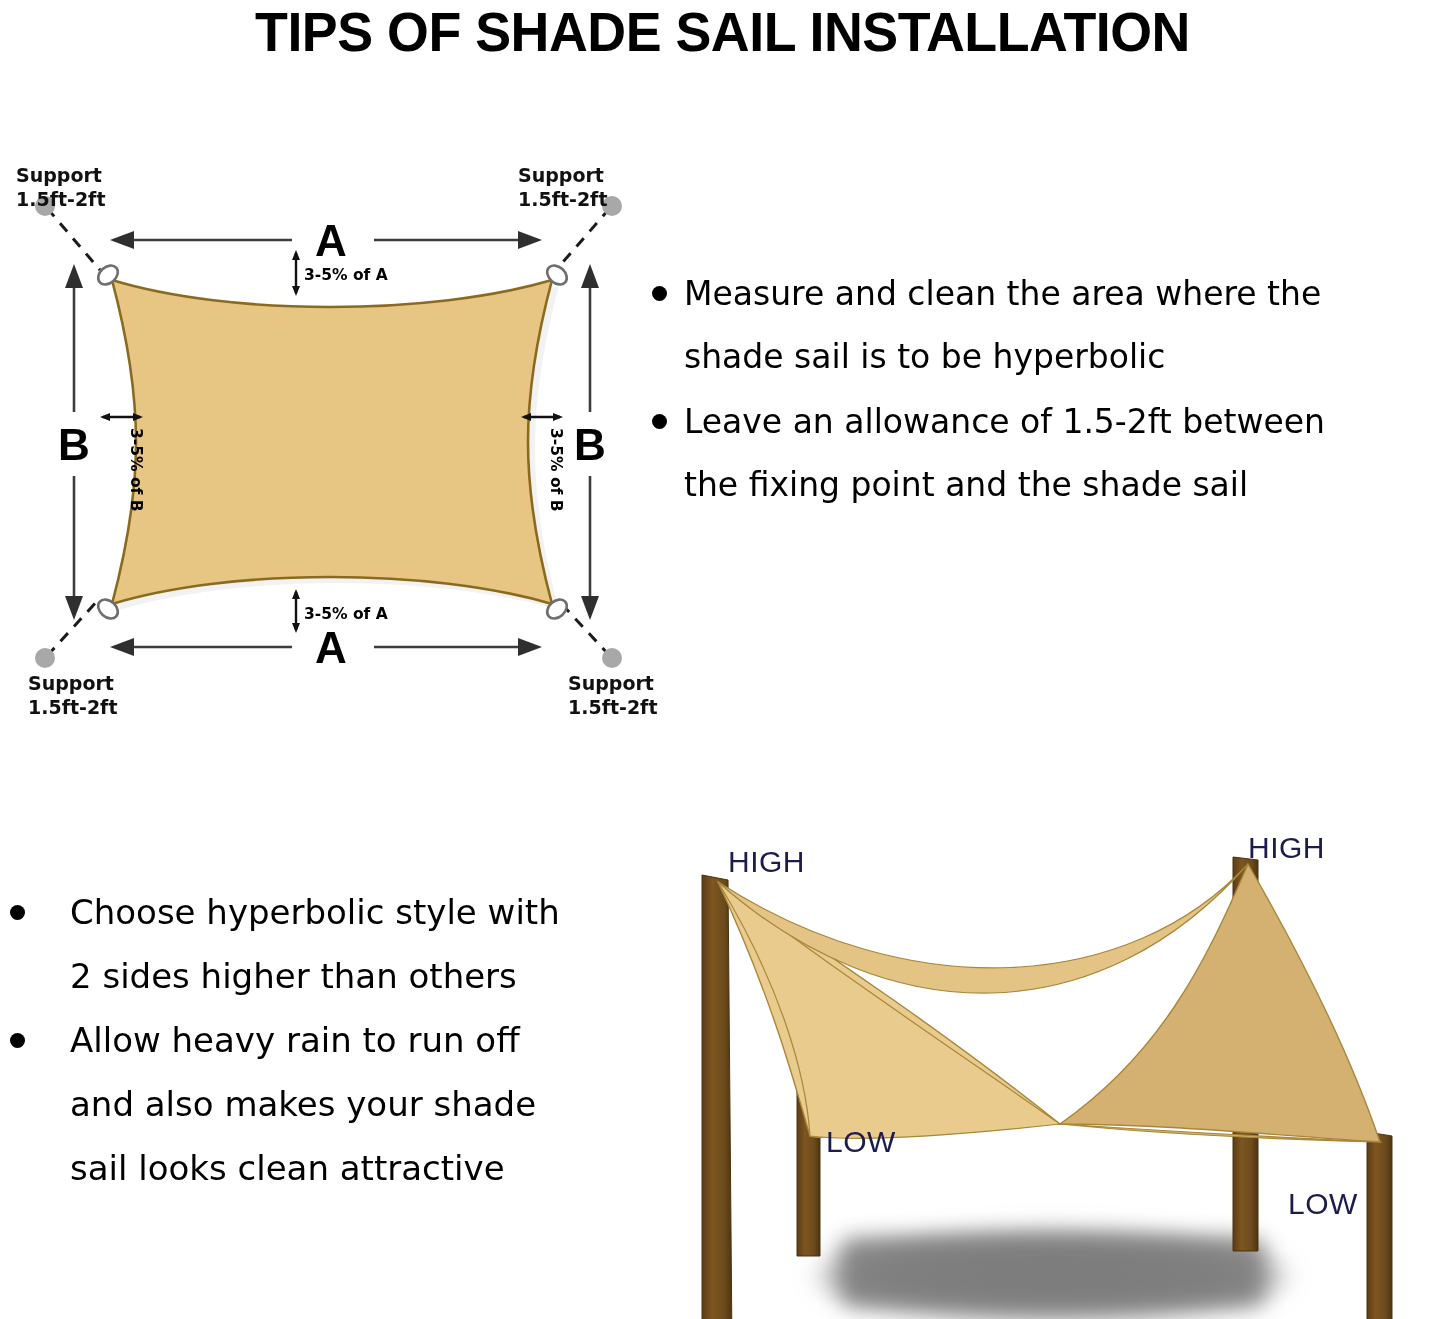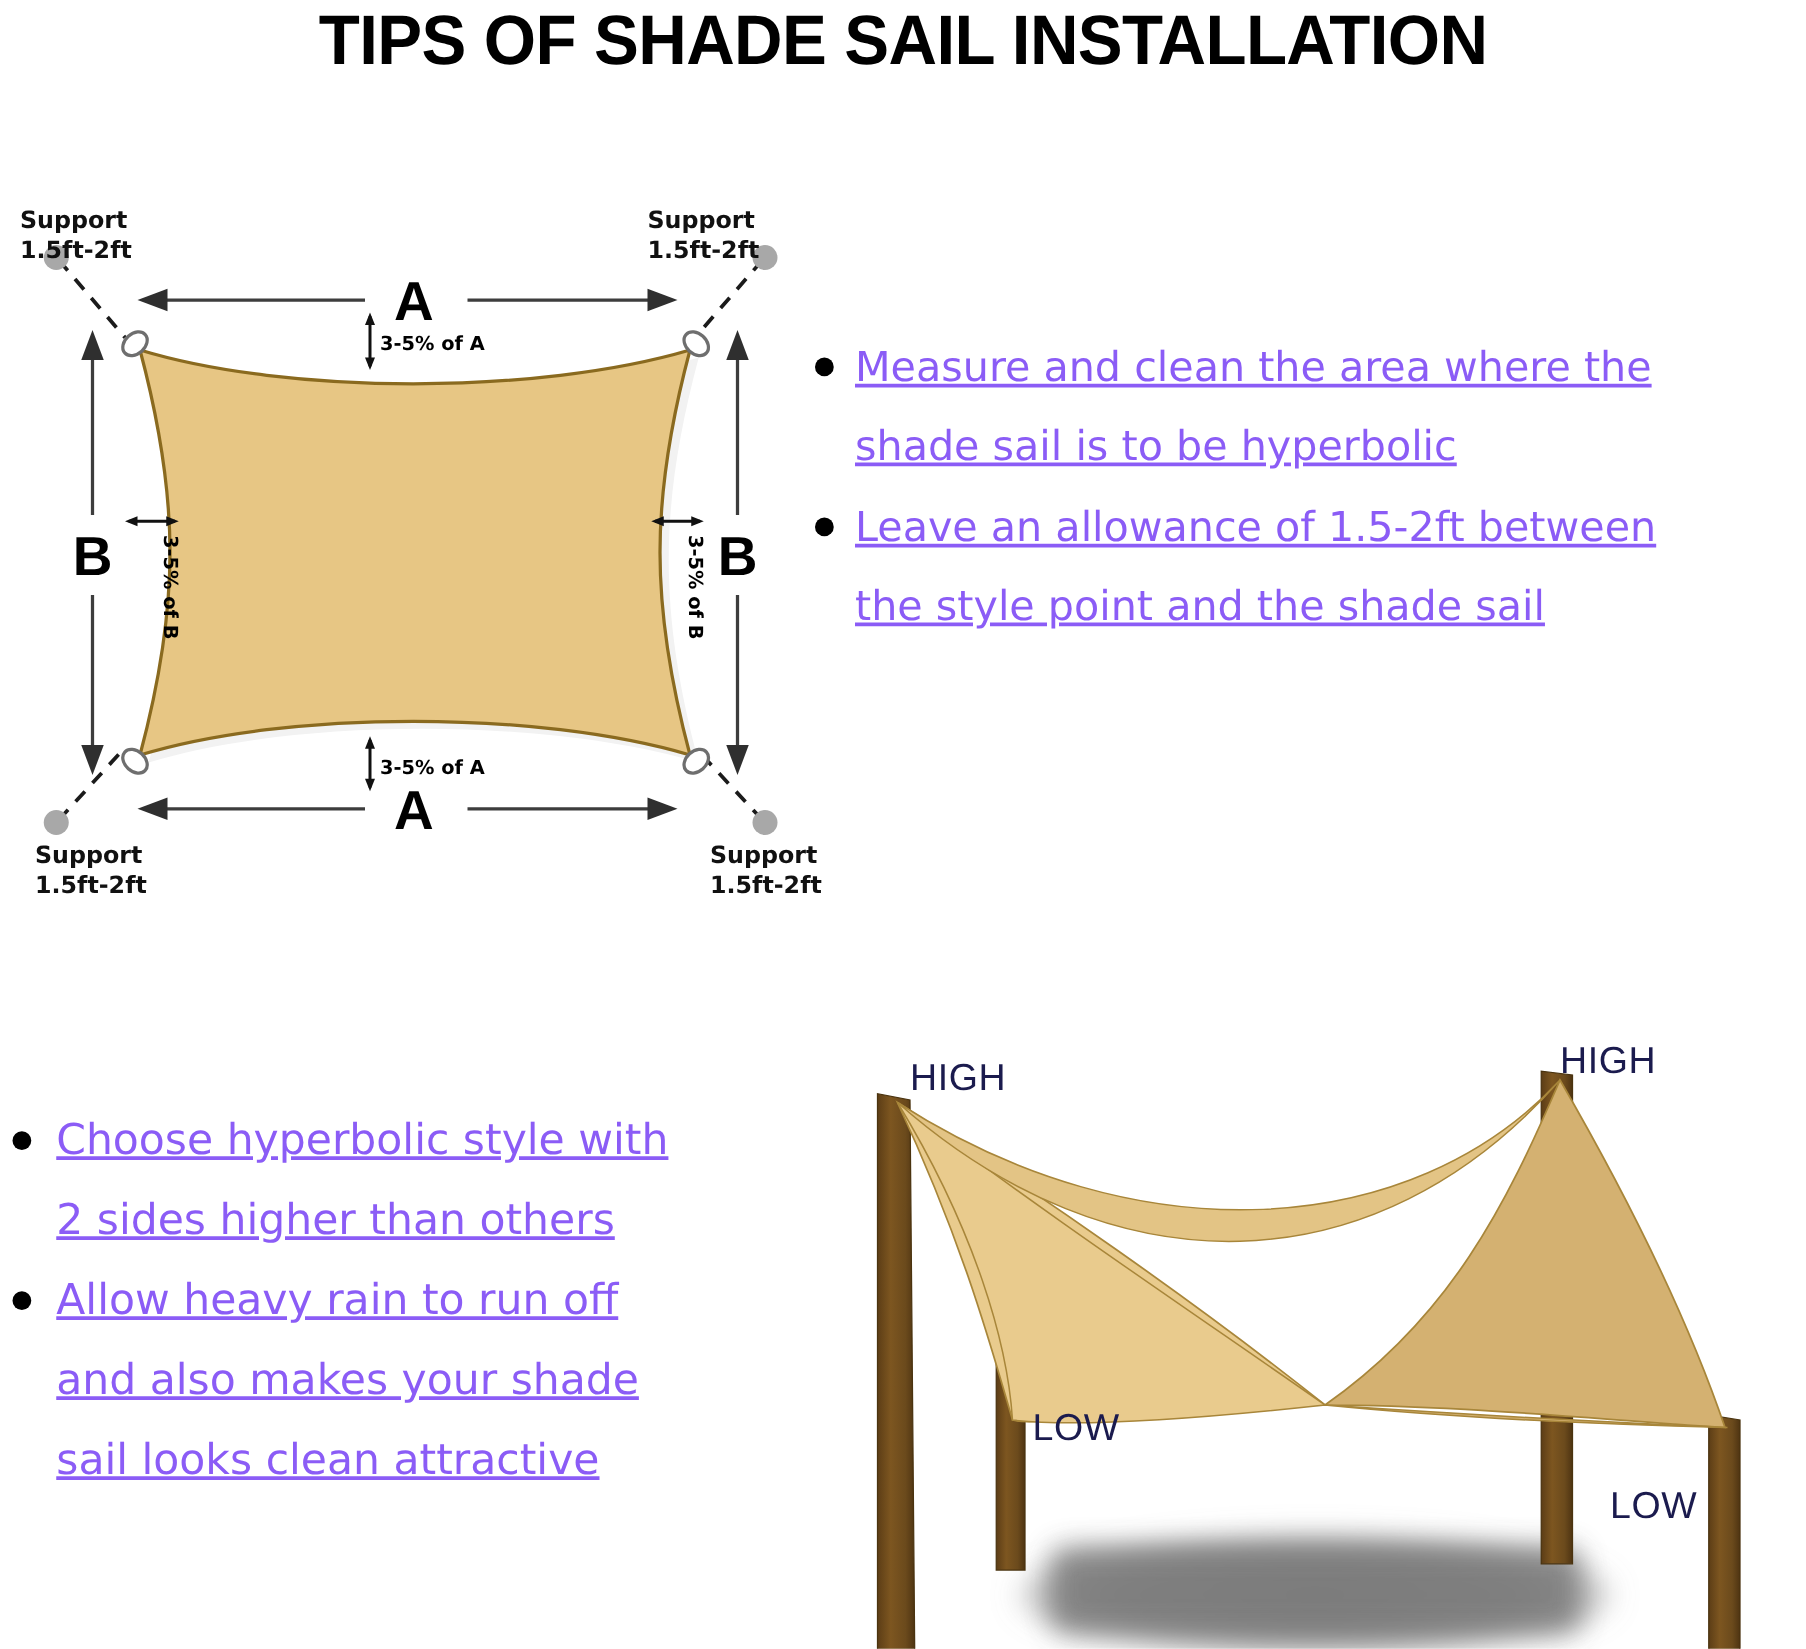--- a/index.html
+++ b/index.html
@@ -56,23 +56,22 @@
     position: absolute;
     left: 660px; top: 780px;
     width: 785px; height: 539px; margin-top: 44px;
   }
 
   
   ul.bullets { list-style: none; }
   ul.bullets li {
     position: relative;
     padding-left: 44px;
-    color: #8b5cf6;
+    color: #000000;
     font-family: "DejaVu Sans", sans-serif;
-    text-decoration: underline;
   }
   ul.bullets li::before {
     content: "";
     position: absolute;
     left: 12px;
     width: 15px;
     height: 15px;
     border-radius: 50%;
     background: #000000;
   }
@@ -80,21 +79,21 @@
   #tips-panel ul.bullets li {
     font-size: 33px;
     line-height: 63px;
     margin-bottom: 2px;
   }
   #tips-panel ul.bullets li::before { top: 24px; }
 
   #hyperbolic-text-panel ul.bullets li {
     font-size: 34px;
     line-height: 64px;
-    padding-left: 45px;
+    padding-left: 70px;
   }
   #hyperbolic-text-panel ul.bullets li::before { top: 25px; left: 10px; }
 
   
   svg { display: block; overflow: visible; }
   .dim-line { stroke: #3d3d3d; stroke-width: 2.6; fill: none; }
   .lead-line { stroke: #1b1b1b; stroke-width: 3; stroke-dasharray: 11 9; fill: none; }
   .sail-outline { stroke: #8a6a1f; stroke-width: 2.6; }
   .tick { stroke: #111111; stroke-width: 2.4; }
   .label-AB {
@@ -244,21 +243,21 @@
   </div>
 
   <div id="tips-panel">
     <ul class="bullets">
       <li>
         <span>Measure and clean the area where the</span><br>
         <span>shade sail is to be hyperbolic</span>
       </li>
       <li>
         <span>Leave an allowance of 1.5-2ft between</span><br>
-        <span>the style point and the shade sail</span>
+        <span>the fixing point and the shade sail</span>
       </li>
     </ul>
   </div>
 
   <div id="hyperbolic-text-panel">
     <ul class="bullets">
       <li>
         <span>Choose hyperbolic style with</span><br>
         <span>2 sides higher than others</span>
       </li>

